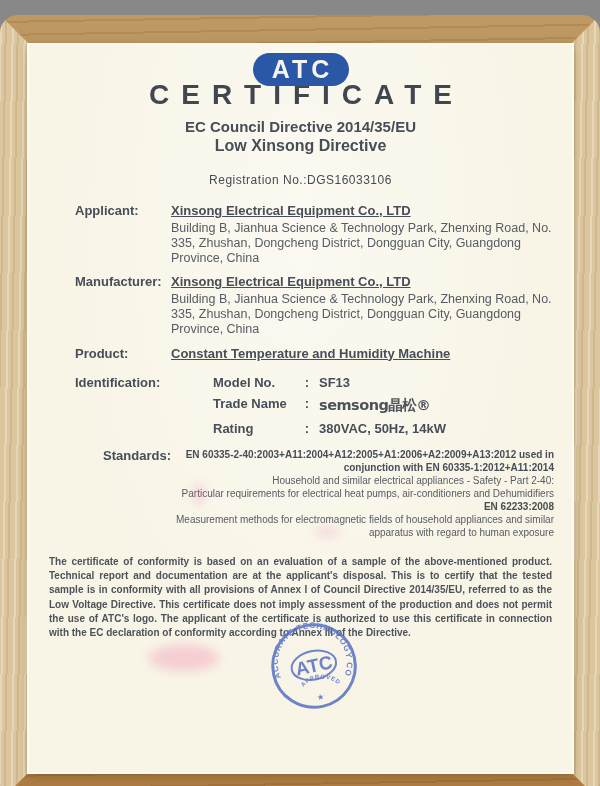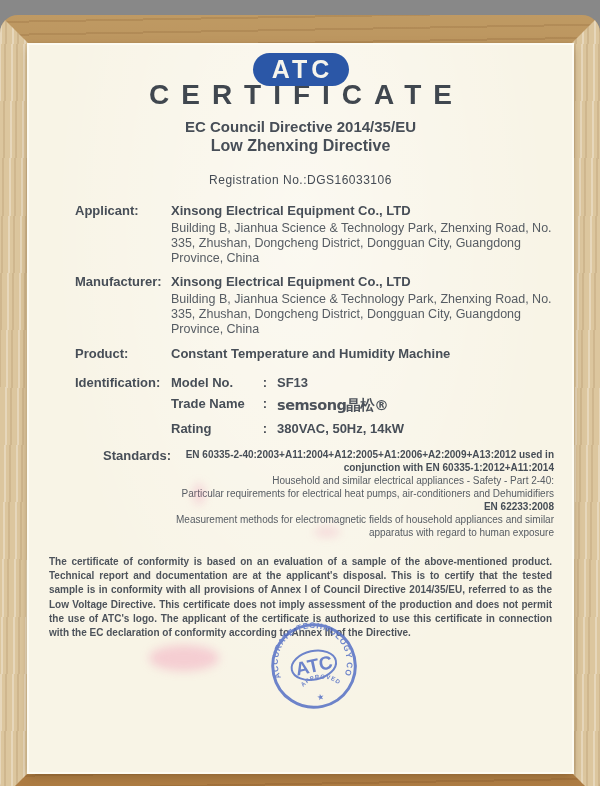--- a/index.html
+++ b/index.html
@@ -34,21 +34,21 @@
     font-size:28px;font-weight:bold;letter-spacing:12px;padding-left:12px;color:#40474f;}
   .of-conf{margin-top:6px;font-size:15px;font-weight:bold;color:#474e57;}
   .dir1{margin-top:7px;font-size:15px;font-weight:bold;color:#474e57;}
   .dir2{margin-top:2px;font-size:16px;font-weight:bold;color:#474e57;}
   .reg{margin-top:18px;font-size:12px;font-weight:normal;letter-spacing:.5px;color:#444b54;}
   
   .fields{margin-top:16px;padding:0 18px 0 46px;font-size:13px;}
   .frow{display:flex;margin-bottom:9px;}
   .flabel{width:96px;flex:0 0 96px;font-weight:bold;color:#474e57;}
   .fval{flex:1;}
-  .fname{font-weight:bold;color:#474e57;}
+  .fname{font-weight:bold;color:#474e57;text-decoration:underline;}
   .faddr{margin-top:3px;font-size:12.5px;line-height:1.18;color:#565c63;}
   .idrow{display:flex;margin-bottom:6px;}
   .idname{width:82px;flex:0 0 82px;font-weight:bold;color:#474e57;}
   .idcolon{width:24px;flex:0 0 24px;font-weight:bold;text-align:center;}
   .idval{font-weight:bold;color:#474e57;}
   .brand{font-family:"DejaVu Sans",sans-serif;font-weight:bold;font-size:14.5px;letter-spacing:-.5px;color:#4d535b;}
   .std-line{line-height:1.3;font-size:10px;color:#565c63;}
   .std-line.b{font-weight:bold;color:#474e57;}
   
   .para{margin:16px 20px 0 20px;font-size:10px;font-weight:bold;color:#4d535b;
@@ -72,21 +72,21 @@
     <div class="smudge" style="left:120px;top:600px;width:70px;height:26px;background:rgba(238,120,165,.30);"></div>
     <div class="smudge" style="left:165px;top:438px;width:10px;height:22px;background:rgba(238,120,165,.28);"></div>
     <div class="smudge" style="left:285px;top:482px;width:26px;height:10px;background:rgba(238,120,165,.22);"></div>
 
     <div class="hdr">
       <div class="atc-pill">
         <span>ATC</span>
       </div>
       <div class="cert-title">CERTIFICATE</div>
       <div class="dir1">EC Council Directive 2014/35/EU</div>
-      <div class="dir2">Low Zhenxing Directive</div>
+      <div class="dir2">Low Xinsong Directive</div>
       <div class="reg">Registration No.:DGS16033106</div>
     </div>
 
     <div class="fields">
 
       <div class="frow">
         <div class="flabel">Applicant:</div>
         <div class="fval">
           <div class="fname">Xinsong Electrical Equipment Co., LTD</div>
           <div class="faddr">Building B, Jianhua Science &amp; Technology Park, Zhenxing Road, No. 335, Zhushan, Dongcheng District, Dongguan City, Guangdong Province, China</div>
@@ -99,21 +99,21 @@
           <div class="fname">Xinsong Electrical Equipment Co., LTD</div>
           <div class="faddr">Building B, Jianhua Science &amp; Technology Park, Zhenxing Road, No. 335, Zhushan, Dongcheng District, Dongguan City, Guangdong Province, China</div>
         </div>
       </div>
 
       <div class="frow" style="margin-bottom:14px;">
         <div class="flabel">Product:</div>
         <div class="fval fname">Constant Temperature and Humidity Machine</div>
       </div>
 
-      <div class="frow" style="margin-bottom:6px;">
+      <div class="frow" style="margin-bottom:6px;gap:42px;">
         <div class="flabel">Identification:</div>
         <div class="fval">
           <div class="idrow">
             <span class="idname">Model No.</span>
             <span class="idcolon">:</span>
             <span class="idval">SF13</span>
           </div>
           <div class="idrow">
             <span class="idname">Trade Name</span>
             <span class="idcolon">:</span>

